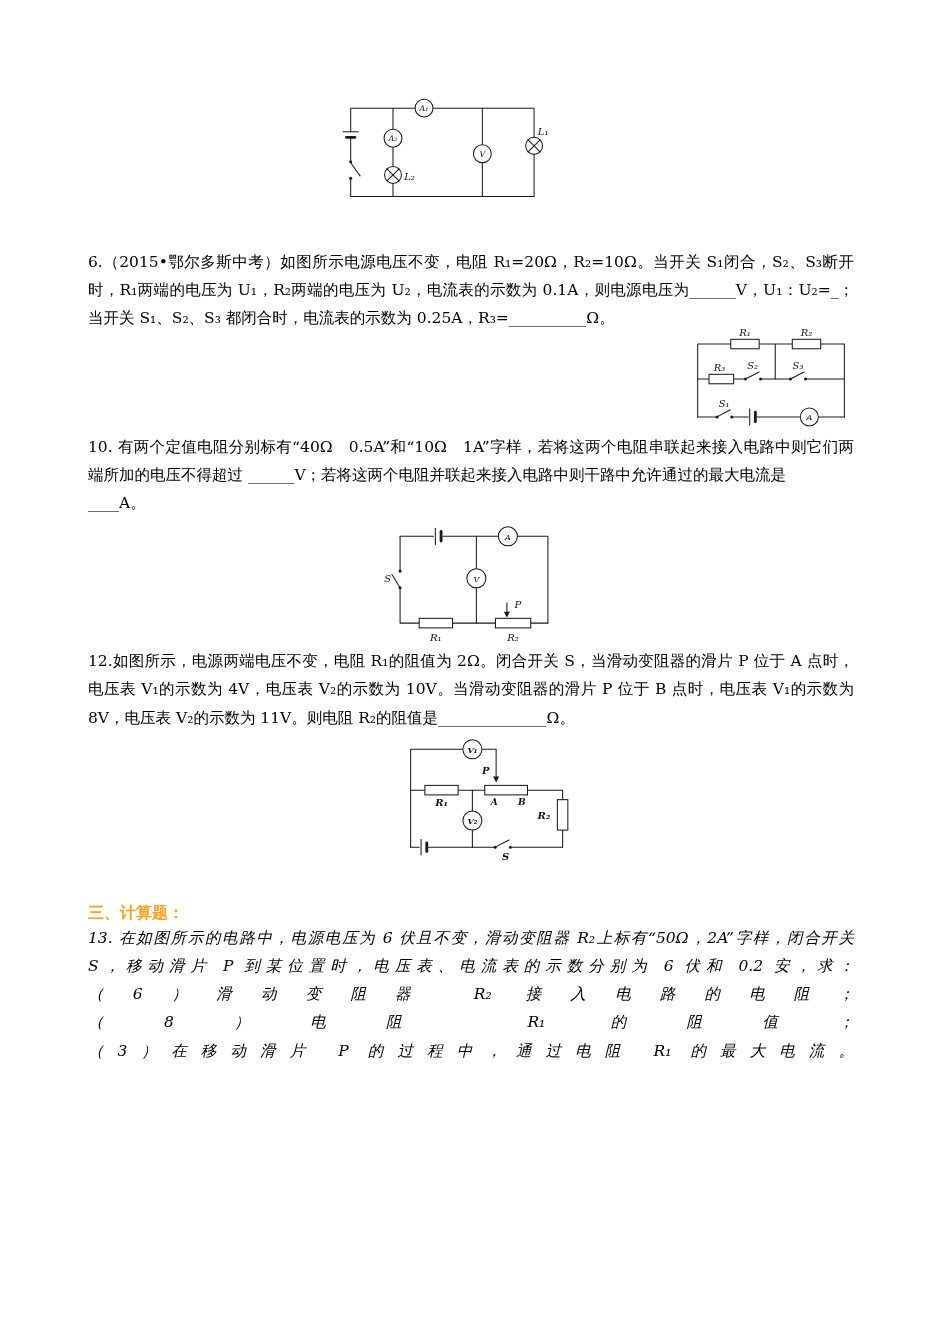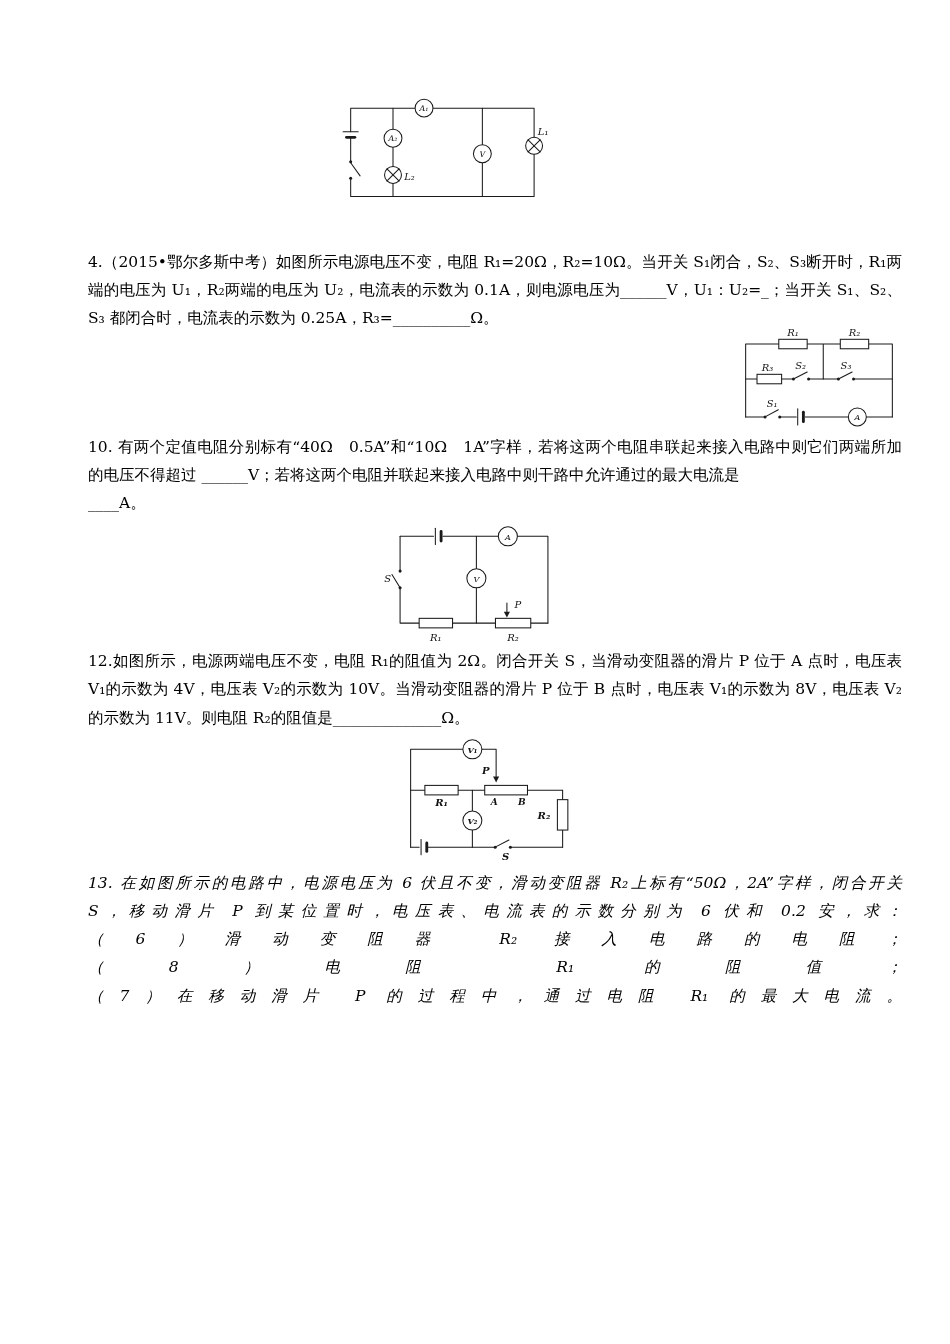--- a/index.html
+++ b/index.html
@@ -1,17 +1,17 @@
 <!DOCTYPE html>
 <html><head>
 <meta charset="utf-8">
 <style>
   html,body{margin:0;padding:0;background:#ffffff;}
   body{width:950px;color:#000;font-family:"DejaVu Serif","Liberation Serif",serif;}
-  .page{width:950px;min-height:1344px;padding:95px 48px 30px 88px;box-sizing:border-box;background:#fff;}
+  .page{width:950px;min-height:1344px;padding:95px 96px 30px 88px;box-sizing:border-box;background:#fff;}
   p.para{margin:0;font-size:15.5px;line-height:1.82;text-align:justify;}
   .jl{text-align-last:justify;}
   figure{margin:0;padding:0;}
   .fig-d1{margin:0 0 42px 253px;}
   .fig-d2{margin:-6px 0 0 0;text-align:right;}
   .fig-d3{margin:4px 0 0 293px;}
   .fig-d4{margin:4px 0 0 313px;font-weight:bold;}
   .q10{margin-top:22px;}
   .q11{margin-top:30px;}
   .q12{margin-top:38px;}
@@ -72,21 +72,21 @@
       <text class="lbl" x="209" y="42">L₁</text>
       <g>
         <circle class="meter" cx="55" cy="85" r="9"></circle>
         <line x1="48.6" y1="78.6" x2="61.4" y2="91.4"></line>
         <line x1="61.4" y1="78.6" x2="48.6" y2="91.4"></line>
       </g>
       <text class="lbl" x="67" y="90">L₂</text>
     </svg>
   </figure>
 
-  <p class="para">4.（2015•鄂尔多斯中考）如图所示电源电压不变，电阻 R₁=20Ω，R₂=10Ω。当开关 S₁闭合，S₂、S₃断开时，R₁两端的电压为 U₁，R₂两端的电压为 U₂，电流表的示数为 0.1A，则电源电压为______V，U₁：U₂=_；当开关 S₁、S₂、S₃ 都闭合时，电流表的示数为 0.25A，R₃=__________Ω。</p>
+  <p class="para">6.（2015•鄂尔多斯中考）如图所示电源电压不变，电阻 R₁=20Ω，R₂=10Ω。当开关 S₁闭合，S₂、S₃断开时，R₁两端的电压为 U₁，R₂两端的电压为 U₂，电流表的示数为 0.1A，则电源电压为______V，U₁：U₂=_；当开关 S₁、S₂、S₃ 都闭合时，电流表的示数为 0.25A，R₃=__________Ω。</p>
 
   <figure class="fig-d2">
     <svg viewBox="0 0 175 112" width="166" height="106">
       <g>
         <path d="M10,18 V95 M165,18 V95 M10,18 H45 M75,18 H110 M140,18 H165 M92,18 V55"></path>
         <path d="M10,55 H22 M48,55 H60 M76.5,55 H106.5 M124,55 H165"></path>
         <path d="M10,95 H30 M46,95 H63.5 M73,95 H118 M137.5,95 H165"></path>
       </g>
       <g>
           <rect x="45" y="13" width="30" height="10"></rect>
@@ -214,20 +214,21 @@
       </g>
       <g>
         <circle class="dot" cx="99" cy="117" r="1.6"></circle>
           <circle class="dot" cx="115" cy="117" r="1.6"></circle>
         <line x1="99" y1="117" x2="113.5" y2="109.5"></line>
       </g>
       <text class="lblm" x="110" y="130.5">S</text>
     </svg>
   </figure>
 
+  <h3 class="section-heading" style="color:#F9A21B">三、计算题：</h3>
 
   <p class="para q13 jl">13. 在如图所示的电路中，电源电压为 6 伏且不变，滑动变阻器 R₂上标有“50Ω，2A”字样，闭合开关</p>
   <p class="para q13 jl">S，移动滑片 P 到某位置时，电压表、电流表的示数分别为 6 伏和 0.2 安，求：</p>
   <p class="para q13 jl">（6）滑动变阻器 R₂ 接入电路的电阻；</p>
   <p class="para q13 jl">（8）电阻 R₁ 的阻值；</p>
-  <p class="para q13 jl">（7）在移动滑片 P 的过程中，通过电阻 R₁ 的最大电流。</p>
+  <p class="para q13 jl">（3）在移动滑片 P 的过程中，通过电阻 R₁ 的最大电流。</p>
 
 </div>
 
 </body></html>

